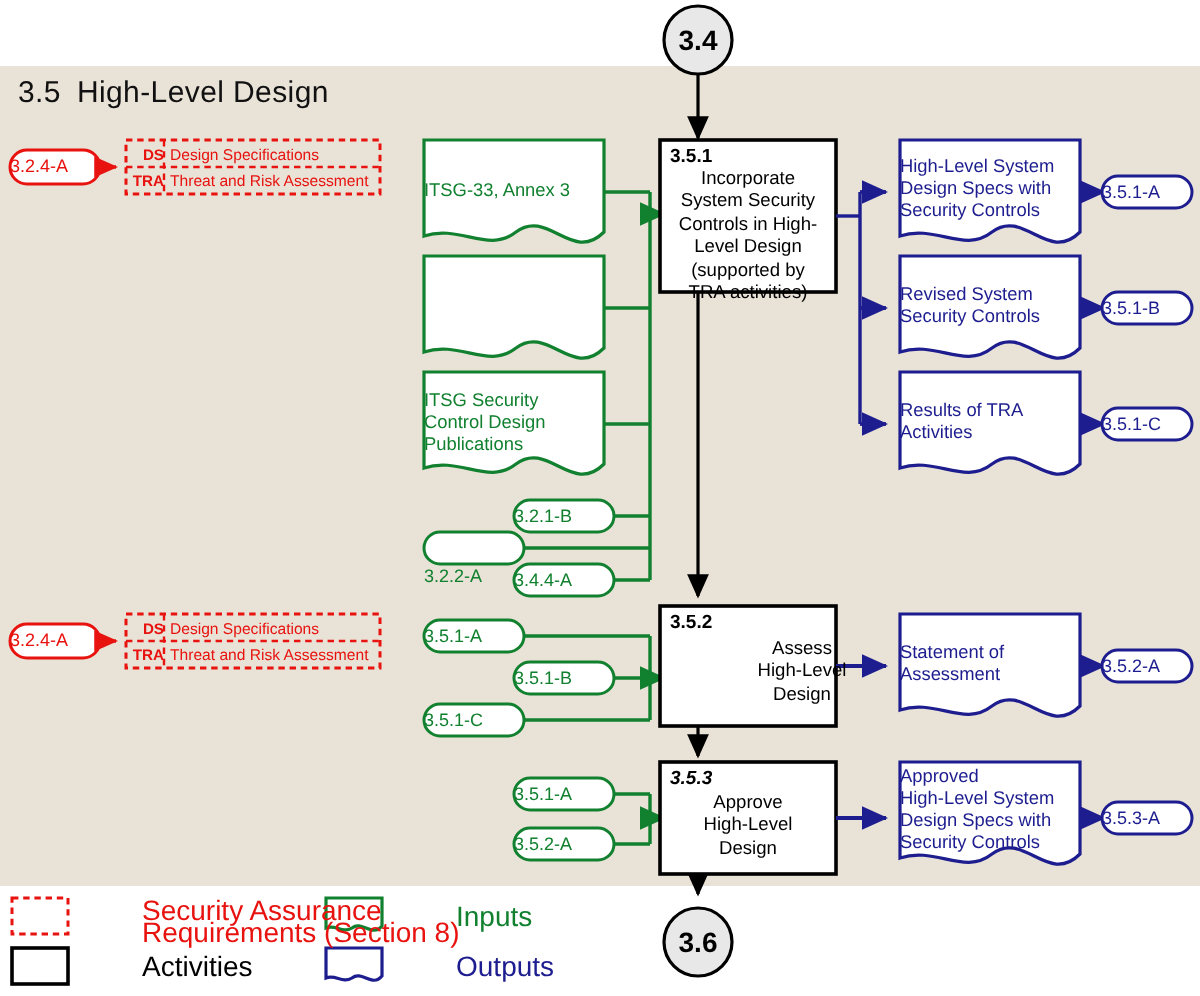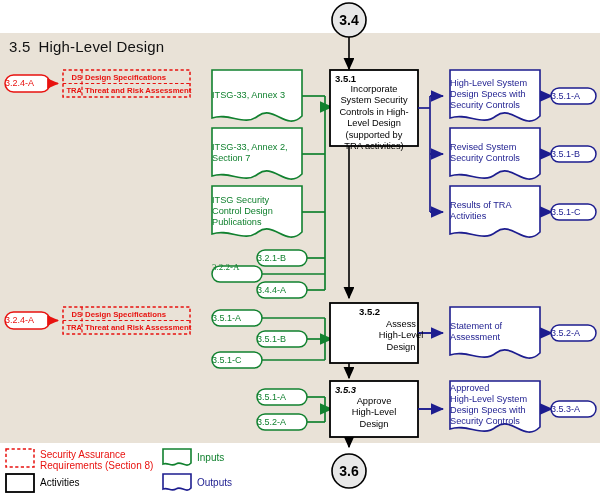--- a/index.html
+++ b/index.html
@@ -21,22 +21,22 @@
   .blue{color:#1d1d8f;}
   .red{color:#e8120f;}
   .black{color:#000;}
 
   .doc-txt{font-size:9.2px;}
   .pill-txt{font-size:9px;}
   .act-num{position:absolute;font-size:9.5px;font-weight:bold;color:#000;}
   .act-txt{position:absolute;font-size:9.3px;color:#000;text-align:center;line-height:11.4px;}
   .circ-txt{position:absolute;font-size:14px;font-weight:bold;color:#000;text-align:center;}
   .sar-code{position:absolute;font-size:7.6px;font-weight:bold;color:#e8120f;text-align:right;}
-  .sar-txt{position:absolute;font-size:7.8px;font-weight:bold;color:#e8120f;text-align:left;}
-  .leg-txt{position:absolute;font-size:10px;line-height:10.5px;}
+  .sar-txt{position:absolute;font-size:7.8px;font-weight:normal;color:#e8120f;text-align:left;}
+  .leg-txt{position:absolute;font-size:14px;line-height:10.5px;margin-left:31px;}
 </style>
 </head>
 <body>
 
 <div id="stage">
 
   <div class="band"></div>
 
   <div class="sec-title">
     <span class="num">3.5</span><span>High-Level Design</span>
@@ -243,46 +243,44 @@
   <div class="sar-code" style="left:63px;top:86px;width:19px;">TRA</div>
   <div class="sar-txt" style="left:85px;top:86px;">Threat and Risk Assessment</div>
 
   <div class="lbl pill-txt red" style="left:5px;top:315px;width:45px;">3.2.4-A</div>
   <div class="sar-code" style="left:63px;top:310px;width:19px;">DS</div>
   <div class="sar-txt" style="left:85px;top:310px;">Design Specifications</div>
   <div class="sar-code" style="left:63px;top:323px;width:19px;">TRA</div>
   <div class="sar-txt" style="left:85px;top:323px;">Threat and Risk Assessment</div>
 
   <div class="lbl doc-txt green" style="left:212px;top:90px;width:88px;white-space:pre-line;">ITSG-33, Annex 3</div>
-  <div class="lbl doc-txt green" style="left:212px;top:142px;width:90px;white-space:pre-line;">ITSG-33, Annex 2,
-Section 7</div>
   <div class="lbl doc-txt green" style="left:212px;top:195px;width:90px;white-space:pre-line;">ITSG Security
 Control Design
 Publications</div>
 
   <div class="lbl pill-txt green" style="left:257px;top:253px;width:50px;">3.2.1-B</div>
-  <div class="lbl pill-txt green" style="left:212px;top:262px;width:50px;font-family:Liberation Serif, serif;">3.2.2-A</div>
+  <div class="lbl pill-txt green" style="left:212px;top:283px;width:50px;">3.2.2-A</div>
   <div class="lbl pill-txt green" style="left:257px;top:285px;width:50px;">3.4.4-A</div>
 
   <div class="lbl pill-txt green" style="left:212px;top:313px;width:50px;">3.5.1-A</div>
   <div class="lbl pill-txt green" style="left:257px;top:334px;width:50px;">3.5.1-B</div>
   <div class="lbl pill-txt green" style="left:212px;top:355px;width:50px;">3.5.1-C</div>
 
   <div class="lbl pill-txt green" style="left:257px;top:392px;width:50px;">3.5.1-A</div>
   <div class="lbl pill-txt green" style="left:257px;top:417px;width:50px;">3.5.2-A</div>
 
   <div class="act-num" style="left:335px;top:73px;">3.5.1</div>
   <div class="act-txt" style="left:330px;top:84px;width:88px;white-space:pre-line;">Incorporate
 System Security
 Controls in High-
 Level Design
 (supported by
 TRA activities)</div>
 
-  <div class="act-num" style="left:335px;top:306px;margin-left:24px;">3.5.2</div>
+  <div class="act-num" style="left:335px;top:306px;">3.5.2</div>
   <div class="act-txt" style="left:330px;top:319px;width:88px;white-space:pre-line;margin-left:27px;">Assess
 High-Level
 Design</div>
 
   <div class="act-num" style="left:335px;top:384px;font-style:italic;">3.5.3</div>
   <div class="act-txt" style="left:330px;top:396px;width:88px;white-space:pre-line;">Approve
 High-Level
 Design</div>
 
   <div class="lbl doc-txt blue" style="left:450px;top:78px;width:90px;white-space:pre-line;">High-Level System

